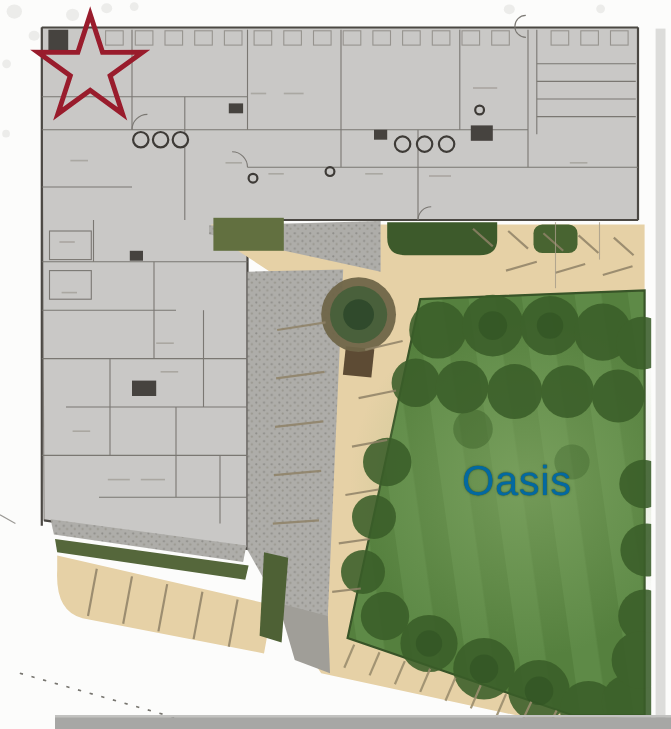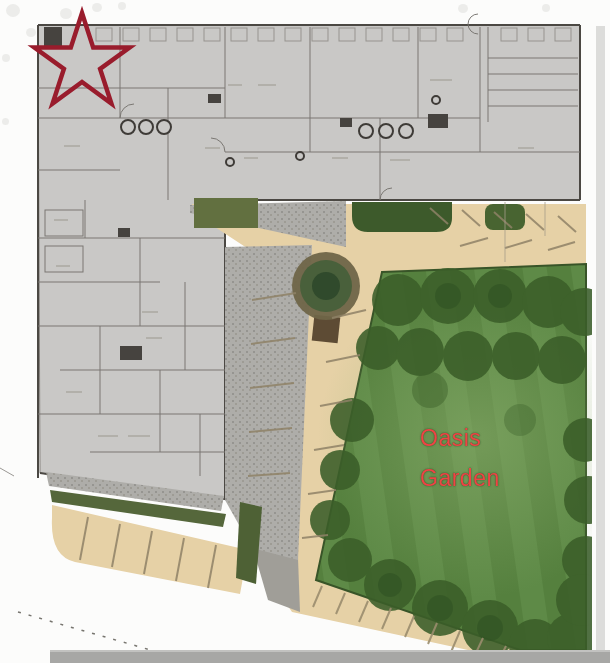--- a/index.html
+++ b/index.html
@@ -3,21 +3,21 @@
 <meta charset="utf-8">
 <style>
   html,body{margin:0;padding:0;background:#ffffff;}
   .stage{
     position:relative;width:610px;height:663px;overflow:hidden;
     background:#fcfcfb;font-family:"Liberation Sans",sans-serif;
   }
   .scene-svg{position:absolute;left:0;top:0;filter:blur(.45px) saturate(.97);}
   .garden-label{
     position:absolute;left:420px;top:418px;width:180px;
-    color:#ef4444;font-size:23px;line-height:40px;font-weight:400;
+    color:#0369a1;font-size:38px;line-height:40px;font-weight:400;
     letter-spacing:.5px;text-shadow:0 0 2px rgba(35,70,35,.65), 0 0 1px rgba(35,70,35,.5);
     filter:blur(.3px);
   }
   .noise{position:absolute;border-radius:50%;background:#ececea;}
 </style>
 </head>
 <body>
 
 <div class="stage">
 
@@ -276,16 +276,15 @@
     <line x1="0" y1="468" x2="14" y2="476" stroke="#9a9894" stroke-width="1"></line>
     <rect x="596" y="26" width="9" height="637" fill="#dcdcda"></rect>
     <rect x="50" y="650" width="560" height="2" fill="#c2c2c0"></rect>
     <rect x="50" y="652" width="560" height="11" fill="#a7a7a5"></rect>
 
     <path d="M82,13 L93.2,47.6 L129.6,47.5 L100.1,68.9 L111.4,103.5 L82,82 L52.6,103.5 L63.9,68.9 L34.4,47.5 L70.8,47.6 Z" fill="none" stroke="#9c1b2c" stroke-width="4.5" stroke-linejoin="miter"></path>
   </svg>
 
   <div class="garden-label">
     <div>Oasis</div>
-    <div>Garden</div>
   </div>
 
 </div>
 
 </body></html>

